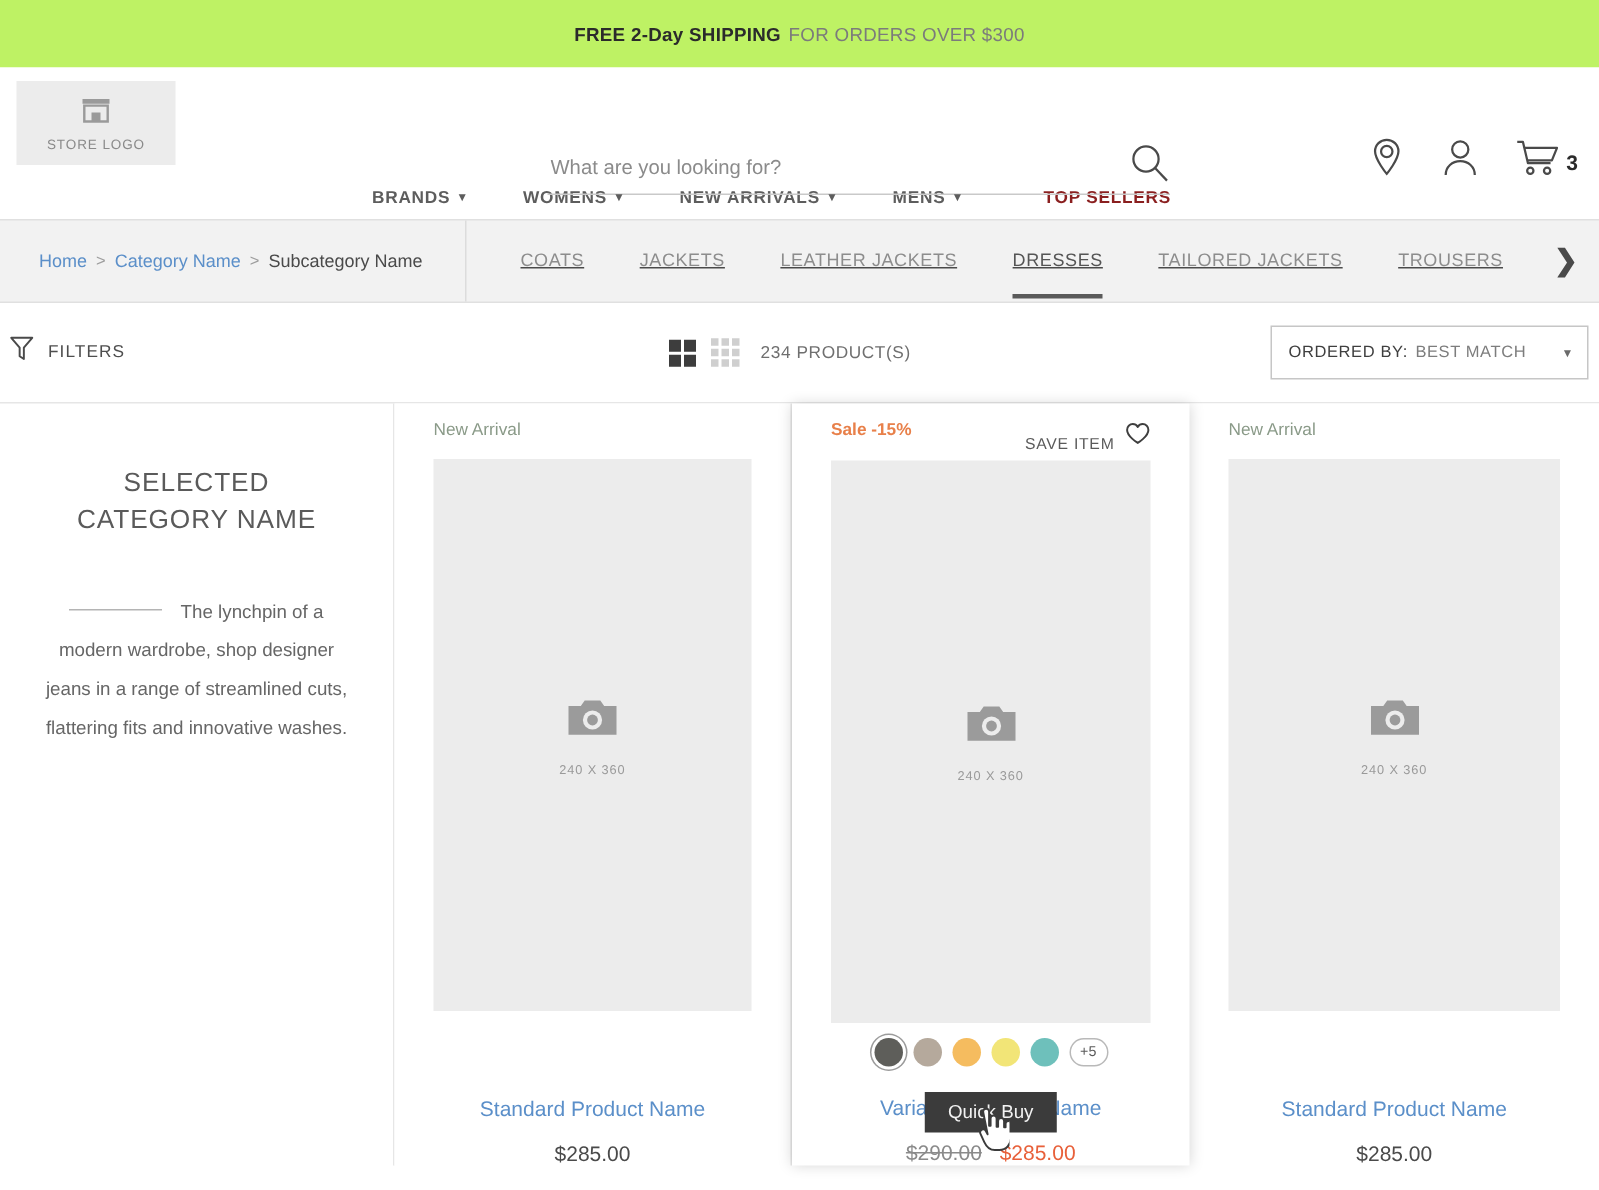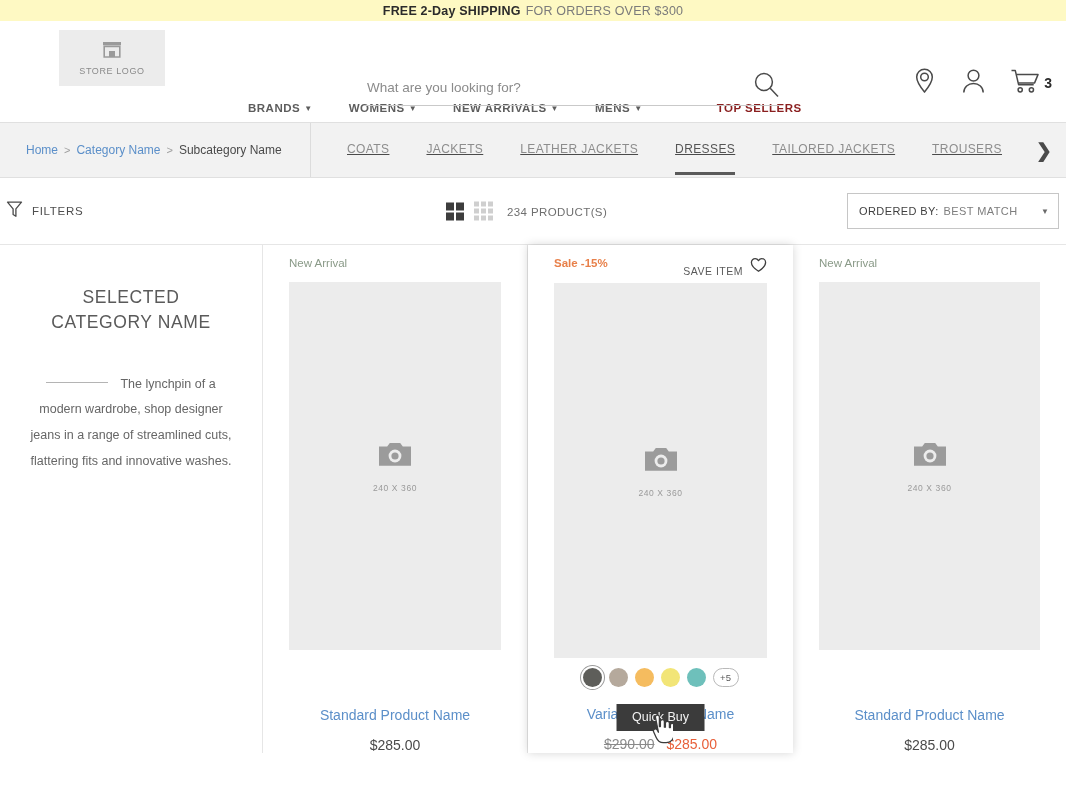--- a/index.html
+++ b/index.html
@@ -7,39 +7,38 @@
     width: 1066px; height: 793px;
     font-family: "Liberation Sans", sans-serif;
     background: #ffffff;
     overflow: hidden;
     color: #4a4a4a;
     -webkit-font-smoothing: antialiased;
   }
 
   
   .promo-banner {
-    height: 21px;
-    background: #fef9c3;
+    height: 45px;
+    background: #bef264;
     display: flex;
     align-items: center;
     justify-content: center;
     font-size: 12.5px;
     letter-spacing: .2px;
   }
   .promo-strong { font-weight: bold; color: #2b2b2b; }
   .promo-rest { color: #7b7b7b; margin-left: 5px; }
 
   
   .header {
     height: 72px;
     display: flex;
     align-items: flex-start;
     position: relative;
     background: #fff;
-    padding-left: 48px;
   }
   .logo-box {
     width: 106px; height: 56px;
     margin-left: 11px; margin-top: 9px;
     background: #ececec;
     display: flex; flex-direction: column;
     align-items: center; justify-content: center;
     gap: 3px;
   }
   .logo-label {
@@ -75,21 +74,21 @@
     background: #fff;
     padding-left: 248px;
     gap: 0px;
   }
   .nav-item {
     font-size: 11.5px; font-weight: bold; letter-spacing: .5px;
     color: #5d5d5d; cursor: pointer; white-space: nowrap;
     margin-right: 36px;
   }
   .nav-item .caret { font-size: 8px; margin-left: 4px; position: relative; top: -1px; }
-  .nav-item.top-sellers { color: #8a1f1f; margin-left: 38px; text-align: center; }
+  .nav-item.top-sellers { color: #8a1f1f; margin-left: 17px; text-align: center; }
 
   
   .cat-strip {
     height: 56px;
     background: #f2f2f2;
     border-top: 1px solid #e0e0e0;
     border-bottom: 1px solid #e0e0e0;
     display: flex; align-items: stretch;
     position: relative;
   }

